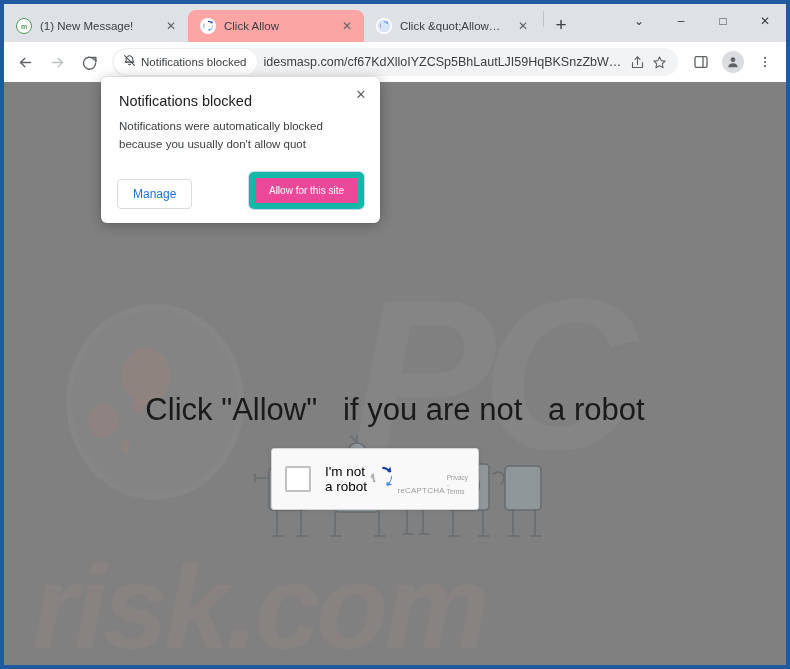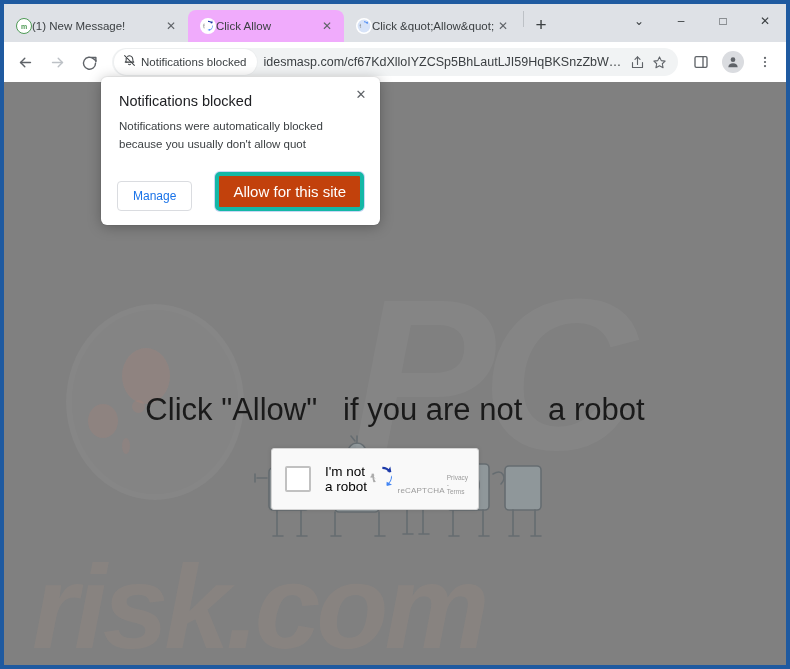--- a/index.html
+++ b/index.html
@@ -16,28 +16,28 @@
   }
 
   
   #tab-strip {
     height: 38px; background: #dee1e6;
     display: flex; align-items: flex-end;
     position: relative; flex: none;
   }
   .tab {
     height: 32px; display: flex; align-items: center;
-    gap: 0; padding: 0 9px 0 12px;
+    gap: 8px; padding: 0 9px 0 12px;
     border-radius: 8px 8px 0 0;
     position: relative; flex: none;
     cursor: default;
   }
   .tab.inactive { width: 184px; }
   .tab.active {
-    width: 156px; background: #f0abfc; justify-content: center;
+    width: 176px; background: #fca5a5; justify-content: center;
   }
   .tab.third { width: 176px; }
   .tab-favicon {
     width: 16px; height: 16px; flex: none;
     border-radius: 50%;
     display: flex; align-items: center; justify-content: center;
     font-size: 8px; line-height: 1;
   }
   .fav-mail {
     background: #ffffff; border: 1.5px solid #4e9a55;
@@ -213,22 +213,22 @@
     display: flex; align-items: flex-end;
     justify-content: space-between;
   }
   #manage-button {
     font-size: 12px; color: #1a73e8;
     background: #fff; border: 1px solid #dadce0;
     border-radius: 4px; padding: 7px 15px; cursor: pointer;
     font-family: inherit;
   }
   #allow-button {
-    font-size: 15px; color: #fff;
-    background: #c2410c; border: 4px solid #14b8a6;
+    font-size: 10px; color: #fff;
+    background: #ec4899; border: 6px solid #14b8a6;
     border-radius: 5px; padding: 7px 14px; cursor: pointer;
     font-family: inherit;
     box-shadow: 0 0 0 1px #c9d8f5;
   }
 </style>
 </head>
 <body>
 
 <div id="window-frame">
 

